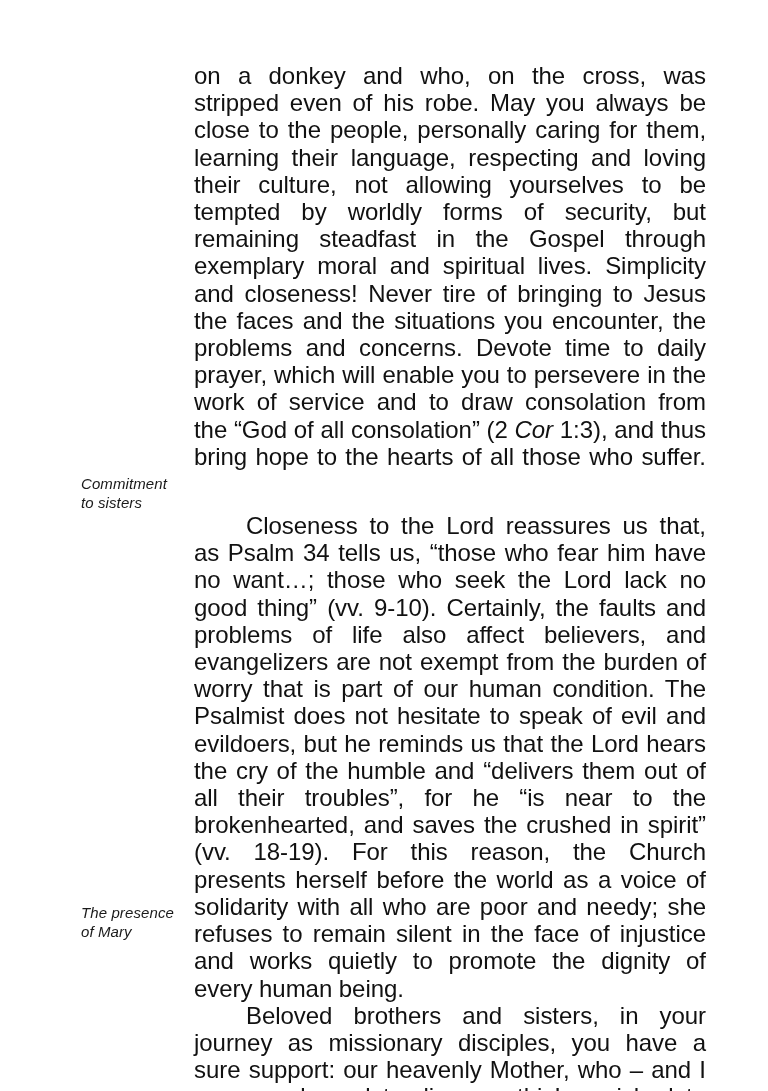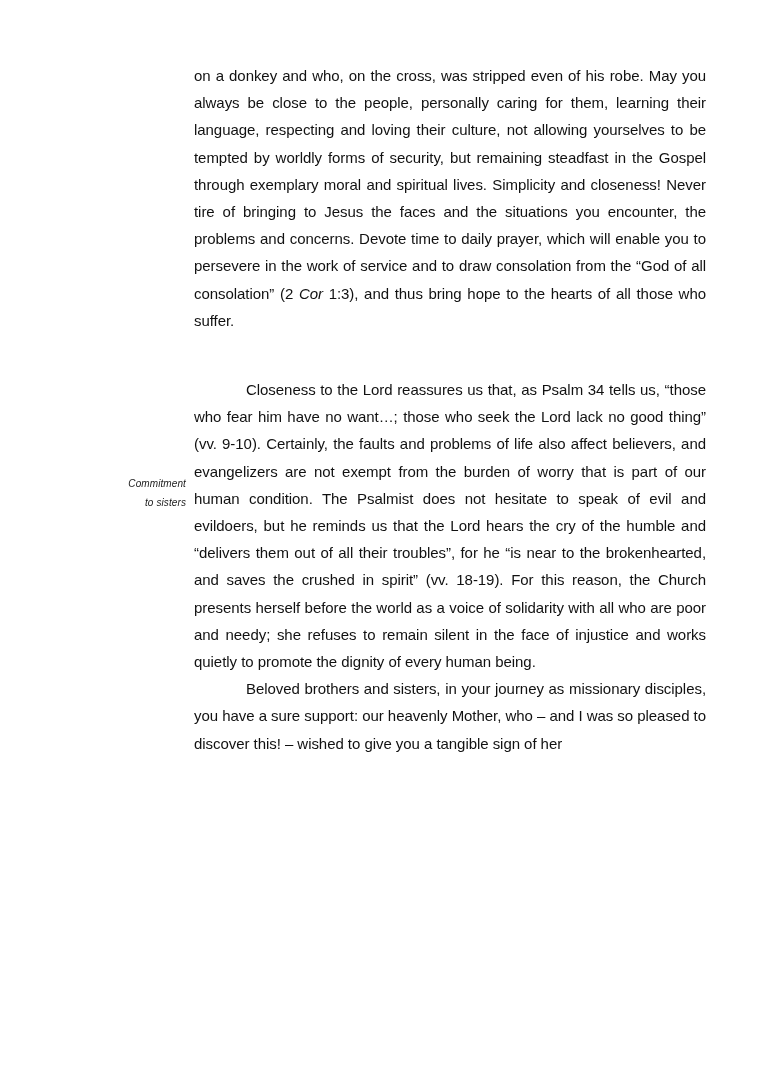--- a/index.html
+++ b/index.html
@@ -22,21 +22,21 @@
   }
   
   #text-column {
     position: absolute;
     left: 194px;
     top: 62px;
     width: 512px;
   }
   .para {
     margin: 0;
-    font-size: 15px;
+    font-size: 24px;
     line-height: 27.2px;
     text-align: justify;
     text-justify: inter-word;
     letter-spacing: -0.05px;
     word-spacing: 0px;
     color: #111111;
     -webkit-font-smoothing: antialiased;
   }
   .para.gap-before {
     margin-top: 42px;
@@ -51,43 +51,47 @@
   .ital {
     font-style: italic;
   }
   
   .margin-note {
     position: absolute;
     left: 81px;
     width: 105px;
     font-family: "Liberation Sans", sans-serif;
     font-style: italic;
-    font-size: 10px;
+    font-size: 15px;
     line-height: 19.2px;
     color: #1a1a1a;
-    text-align: right;
+    text-align: left;
     letter-spacing: 0.1px;
   }
   .margin-note .mn-line {
     display: block;
     white-space: nowrap;
   }
   #margin-note-commitment { top: 474px; }
   #margin-note-mary       { top: 903px; }
 </style>
 </head>
 <body>
 
 <div id="page">
 
   <div class="margin-note" id="margin-note-commitment">
     <span class="mn-line">Commitment</span>
     <span class="mn-line">to sisters</span>
   </div>
 
+  <div class="margin-note" id="margin-note-mary">
+    <span class="mn-line">The presence</span>
+    <span class="mn-line">of Mary</span>
+  </div>
 
   <div id="text-column">
 
     <p class="para justify-last"><span>on a donkey and who, on the cross, was stripped even of his robe.  May you always be close to the people, personally caring for them, learning their language, respecting and loving their culture, not allowing yourselves to be tempted by worldly forms of security, but remaining steadfast in the Gospel through exemplary moral and spiritual lives.  Simplicity and closeness!  Never tire of bringing to Jesus the faces and the situations you encounter, the problems and concerns.  Devote time to daily prayer, which will enable you to persevere in the work of service and to draw consolation from the “God of all consolation” (2 </span><span class="ital">Cor</span><span> 1:3), and thus bring hope to the hearts of all those who suffer.</span></p>
 
     <p class="para gap-before indent">Closeness to the Lord reassures us that, as Psalm 34 tells us, “those who fear him have no want…; those who seek the Lord lack no good thing” (vv. 9-10).  Certainly, the faults and problems of life also affect believers, and evangelizers are not exempt from the burden of worry that is part of our human condition.  The Psalmist does not hesitate to speak of evil and evildoers, but he reminds us that the Lord hears the cry of the humble and “delivers them out of all their troubles”, for he “is near to the brokenhearted, and saves the crushed in spirit” (vv. 18-19).  For this reason, the Church presents herself before the world as a voice of solidarity with all who are poor and needy; she refuses to remain silent in the face of injustice and works quietly to promote the dignity of every human being.</p>
 
     <p class="para indent">Beloved brothers and sisters, in your journey as missionary disciples, you have a sure support: our heavenly Mother, who – and I was so pleased to discover this! – wished to give you a tangible sign of her</p>
 
   </div>

